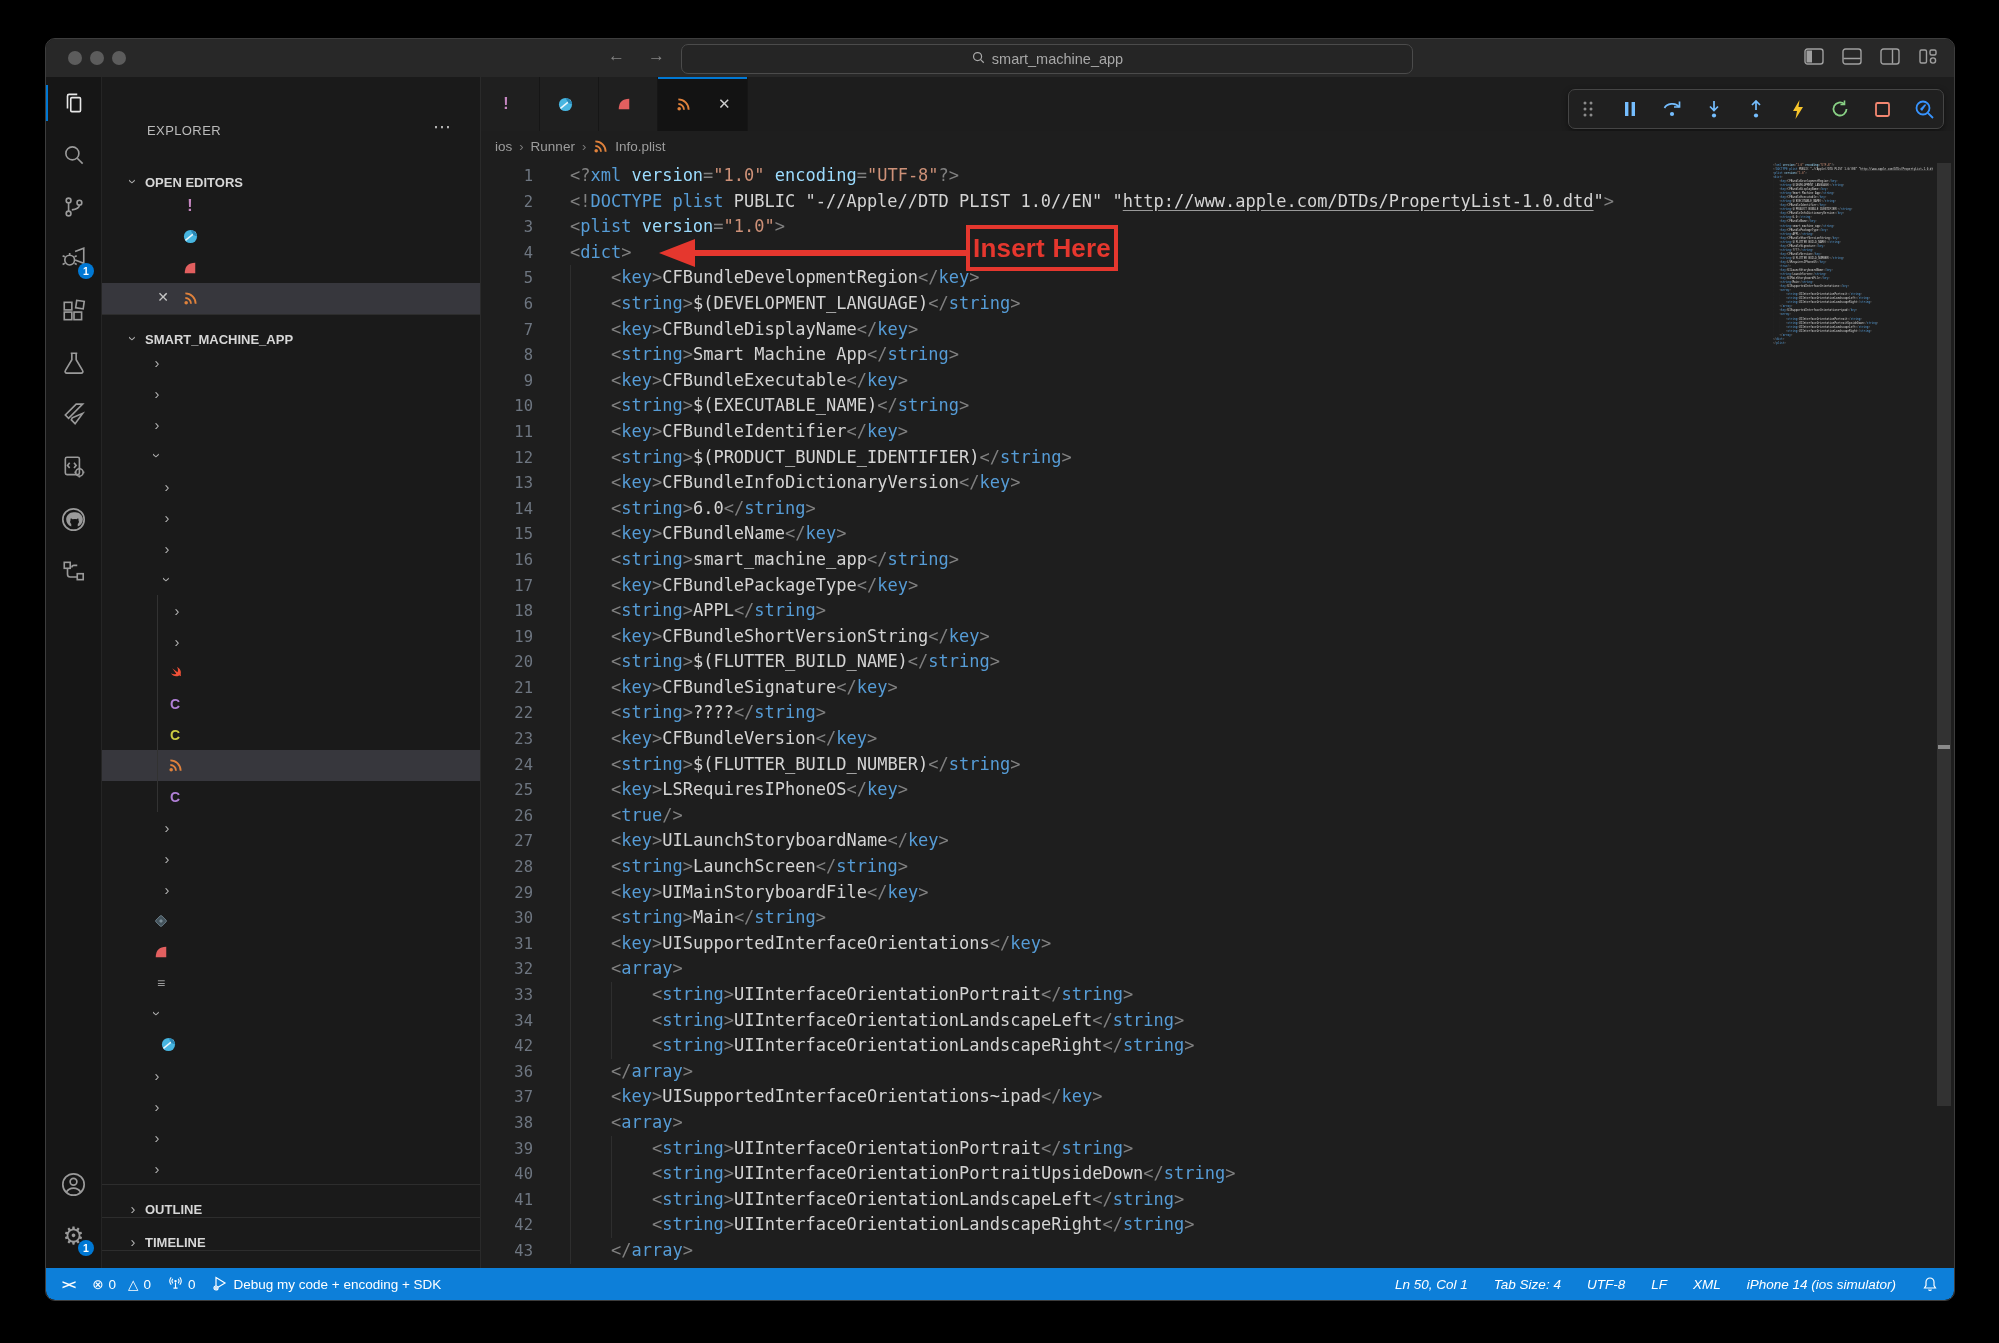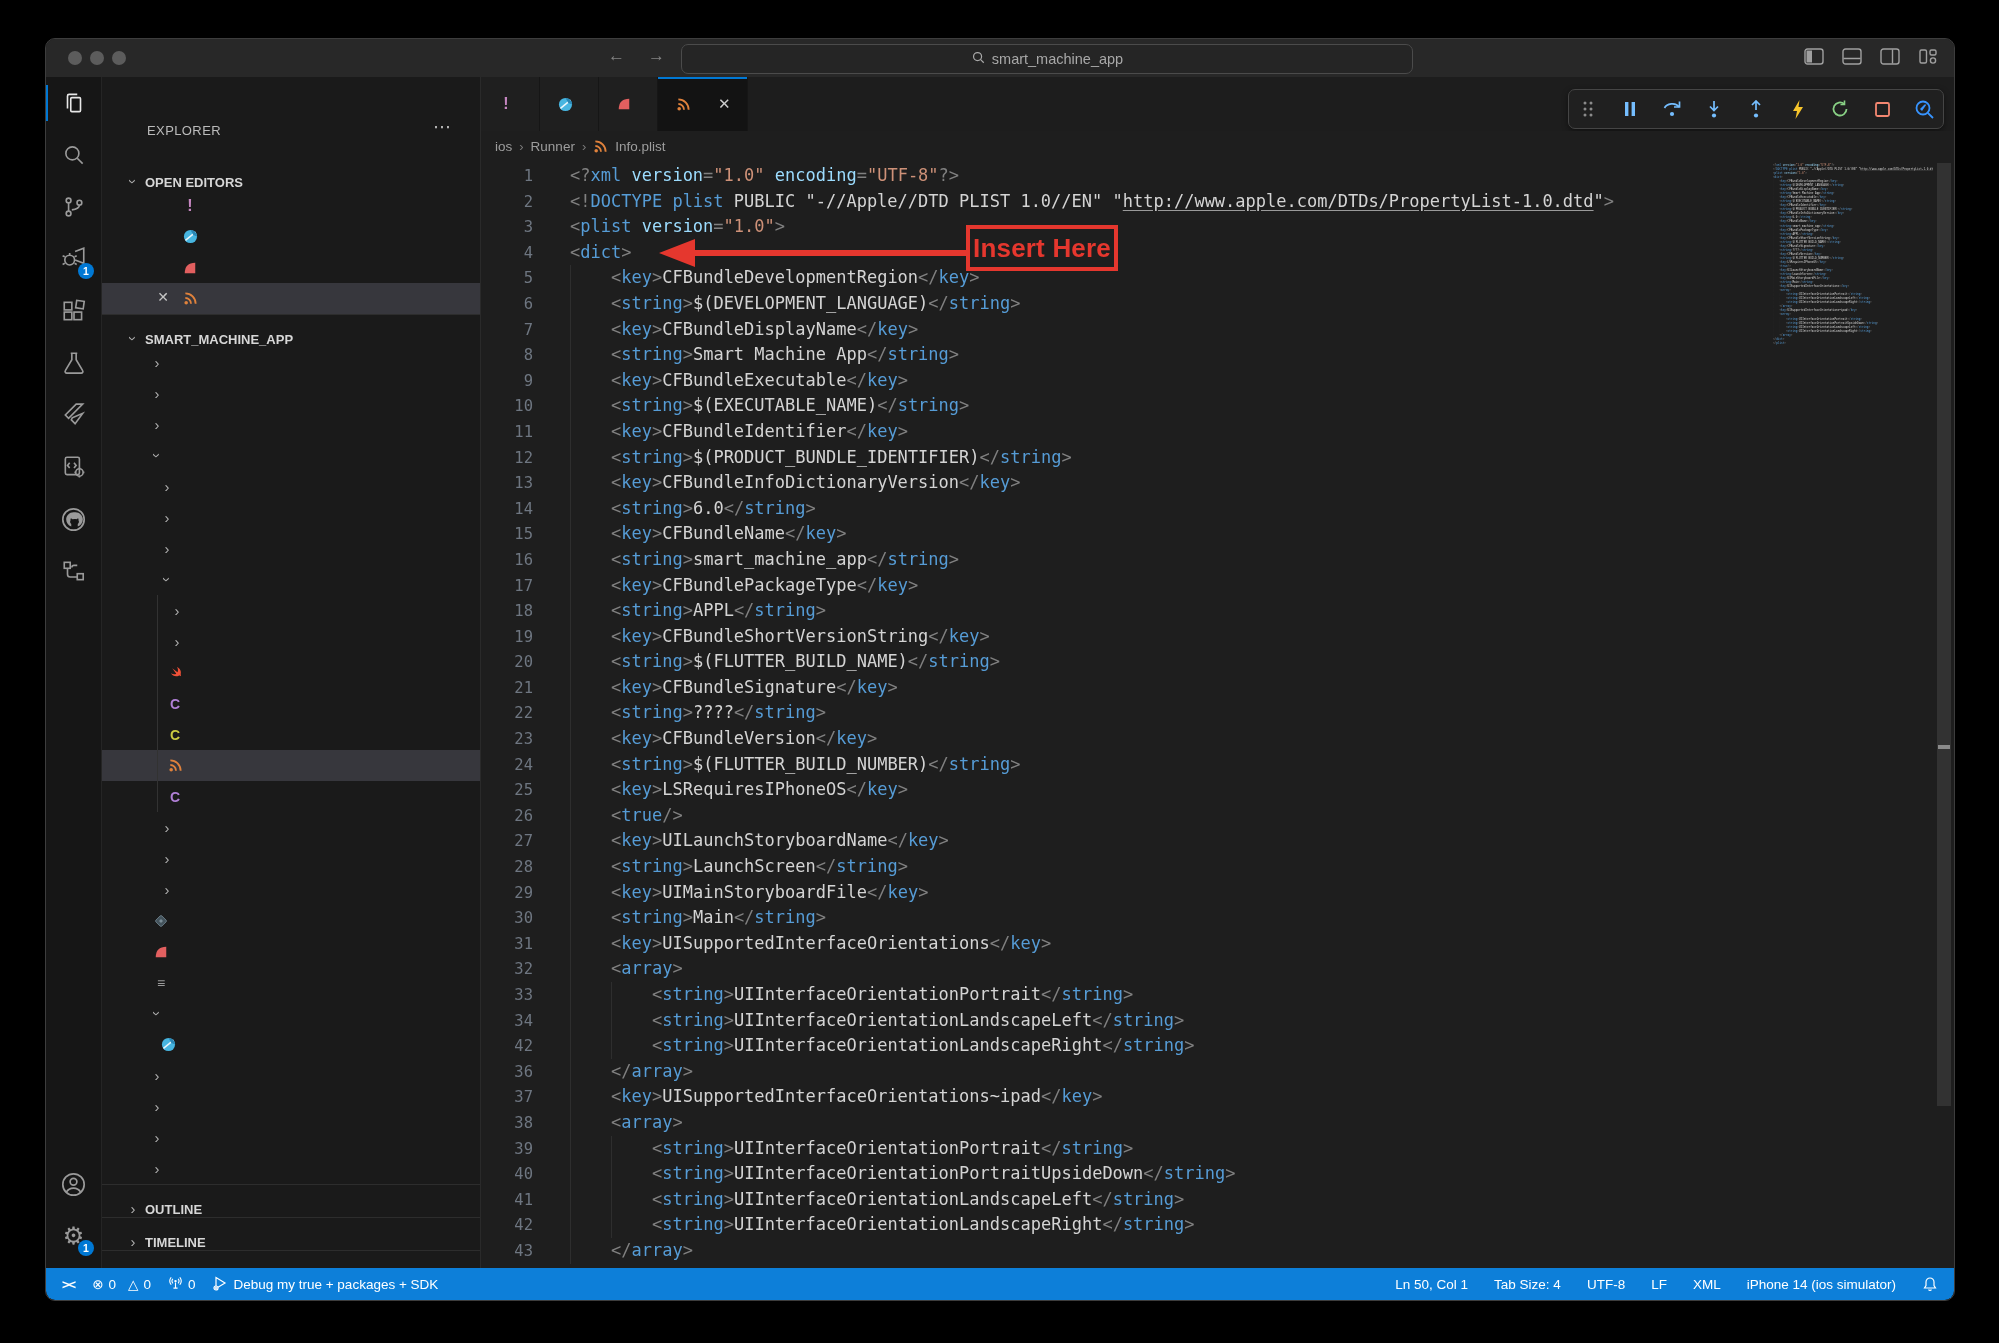--- a/index.html
+++ b/index.html
@@ -89,21 +89,21 @@
            color:var(--ann);font-size:26px;font-weight:bold;display:flex;align-items:center;justify-content:center;
            font-family:"Liberation Sans",sans-serif;letter-spacing:.2px;background:rgba(30,30,30,.25);}
   .ann-line{position:absolute;left:212px;top:89px;width:275px;height:6px;background:var(--ann);}
   .ann-head{position:absolute;left:178px;top:78px;width:0;height:0;border-top:14px solid transparent;
             border-bottom:14px solid transparent;border-right:36px solid var(--ann);}
 
   
   .statusbar{position:absolute;left:0;bottom:0;right:0;height:32px;background:var(--sb);color:#fff;display:flex;align-items:center;
              font-size:13.5px;border-radius:0 0 9px 9px;padding:0 16px;box-sizing:border-box;}
   .sb-left{display:flex;align-items:center;gap:17px;}
-  .sb-right{margin-left:auto;display:flex;align-items:center;gap:26px;}
+  .sb-right{margin-left:auto;display:flex;align-items:center;gap:26px;font-style:italic;}
   .sb-item{display:flex;align-items:center;gap:5px;white-space:nowrap;}
   .remote-glyph{font-weight:bold;font-size:13px;letter-spacing:-1px;}
   .uni{font-family:"DejaVu Sans",sans-serif;}
 </style>
 </head>
 <body>
 
 <div class="canvas">
   <div class="window">
 
@@ -688,21 +688,21 @@
           <span>0</span>
         </span>
         <span class="sb-item">
           <span>
             <svg width="16" height="16" viewBox="0 0 16 16" fill="none" stroke="#fff" stroke-width="1.2">
                 <path d="M4 2.5l9 5.5-9 5.5z"></path>
                 <circle cx="4" cy="13" r="2" fill="#0d7fd9"></circle>
                 <path d="M4 11.6v2.8M2.6 13h2.8"></path>
               </svg>
           </span>
-          <span>Debug my true + packages + SDK</span>
+          <span>Debug my code + encoding + SDK</span>
         </span>
       </div>
       <div class="sb-right">
         <span class="sb-item">Ln 50, Col 1</span>
         <span class="sb-item">Tab Size: 4</span>
         <span class="sb-item">UTF-8</span>
         <span class="sb-item">LF</span>
         <span class="sb-item">XML</span>
         <span class="sb-item">iPhone 14 (ios simulator)</span>
         <span class="sb-item">

